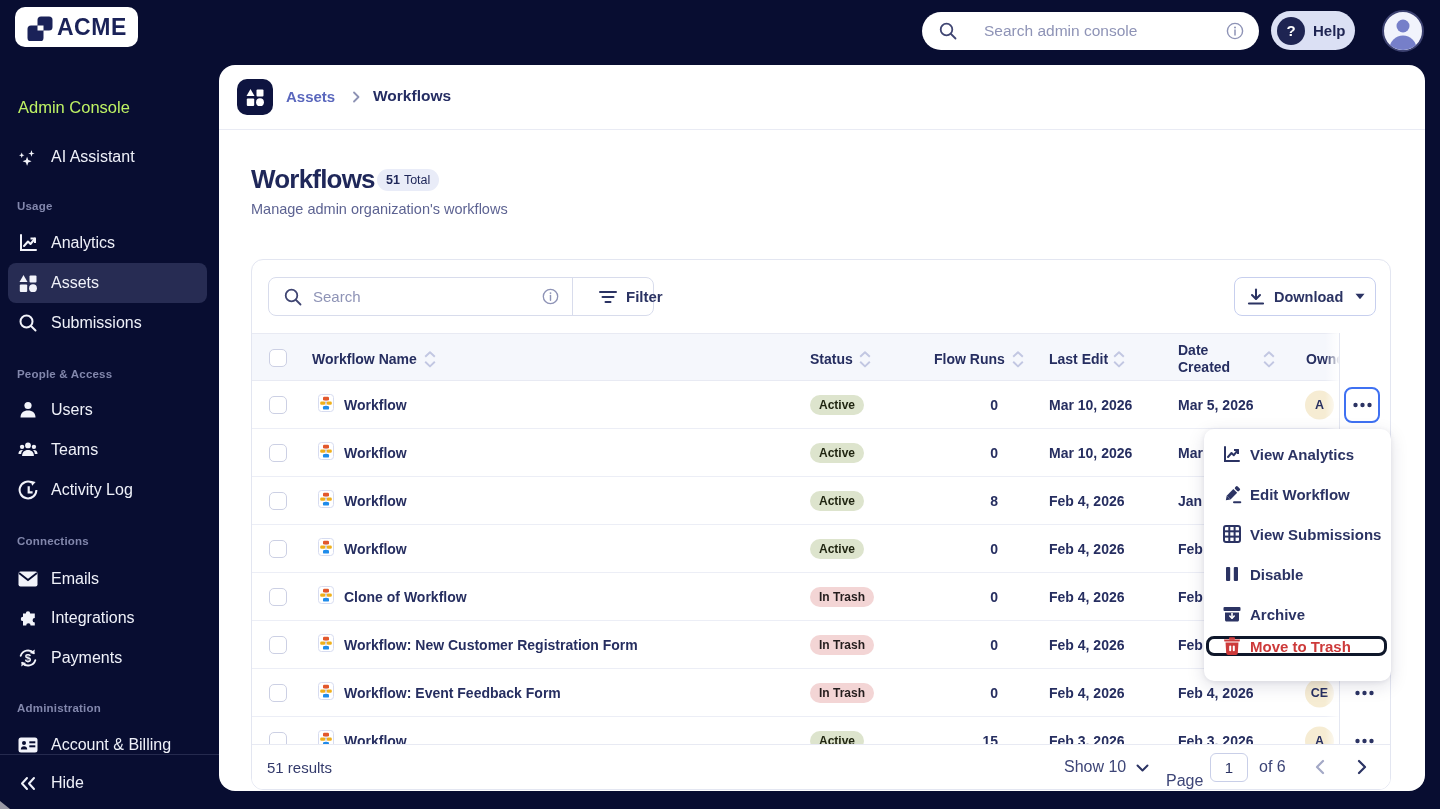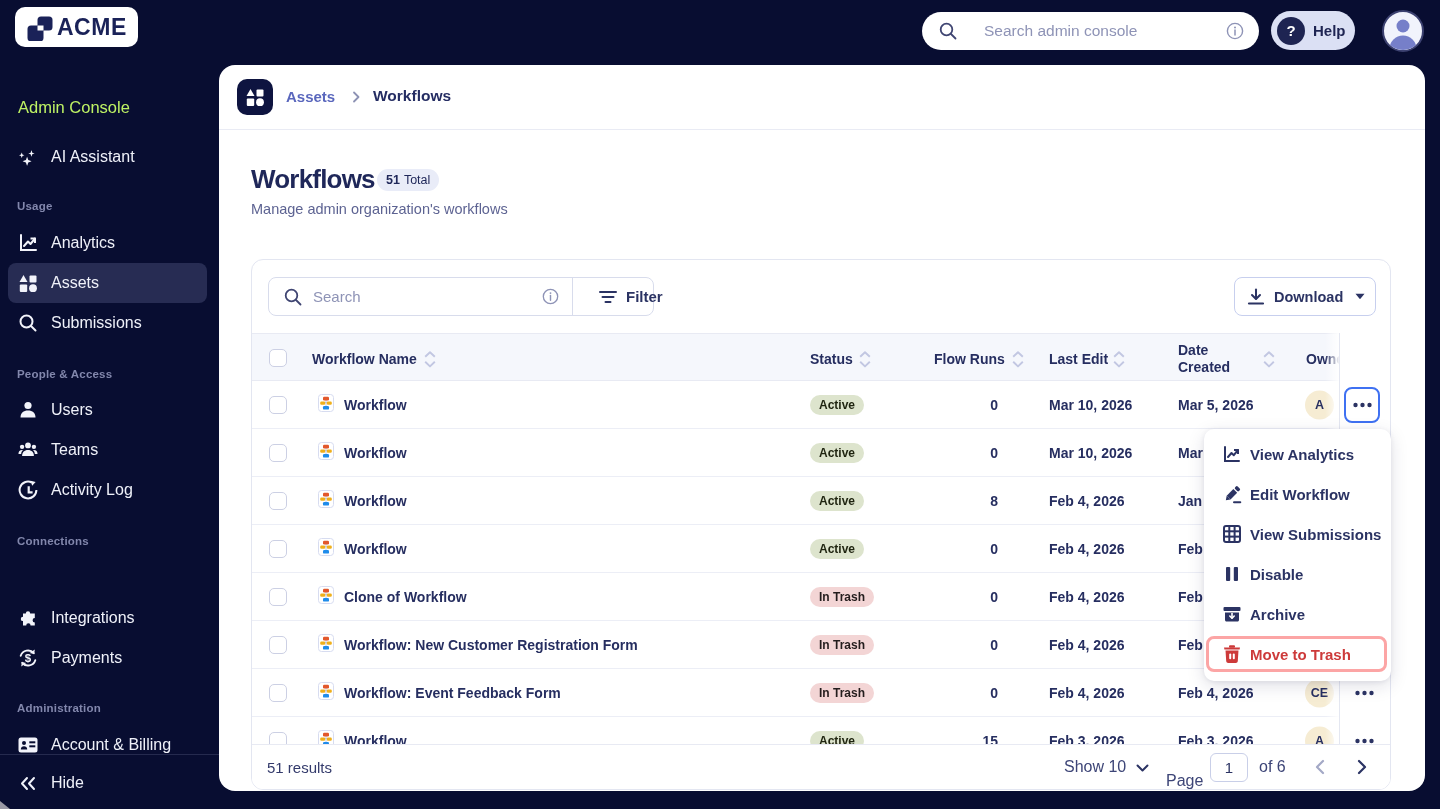--- a/index.html
+++ b/index.html
@@ -65,21 +65,21 @@
 .dots { position:absolute; left:1087px; width:51px; height:48px; display:flex; align-items:center; justify-content:center; }
 .dotsvg { display:block; }
 
 #tfoot { left:0; top:484px; width:1138px; height:45px; background:#fff; border-top:1px solid #e8eaf3; }
 #tfoot .res { position:absolute; left:15px; top:14px; font-size:15px; color:#333a6b; }
 
 #menu { left:975px; top:364px; width:187px; height:252px; background:#fff; border-radius:10px; box-shadow:0 5px 18px rgba(20,25,70,.13), 0 1px 5px rgba(20,25,70,.08); z-index:50;margin-left:10px; }
 .mitem { position:absolute; left:0; width:187px; height:40px; display:flex; align-items:center; }
 .mitem .ic { width:20px; height:20px; margin-left:18px; display:flex; align-items:center; justify-content:center; }
 .mitem .lb { margin-left:8px; font-size:15px; font-weight:bold; color:#2b3363; }
-#trashitem { left:2px; top:207px; width:181px; height:36px; border:3px solid #fca5a5; border-radius:8px; display:flex; align-items:center; }
+#trashitem { left:2px; top:207px; width:181px; height:20px; border:3px solid #0f172a; border-radius:8px; display:flex; align-items:center; }
 #trashitem .lb { margin-left:8px; font-size:15px; font-weight:bold; color:#cd3a3a; }
 </style>
 </head>
 <body>
 
 <div class="abs" id="logo">
   <svg width="27" height="27" viewBox="0 0 27 27">
     <rect x="11.5" y="2.5" width="15" height="14" rx="3.5" fill="#1a2258"></rect>
     <rect x="1.5" y="11.5" width="16" height="16" rx="3.5" fill="#1a2258"></rect>
     <rect x="11.5" y="11.5" width="6" height="5" fill="#fff"></rect>
@@ -180,20 +180,29 @@
     <div class="ic">
         <svg width="20" height="20" viewBox="0 0 20 20">
       <path d="M18.4 10 A8.4 8.4 0 1 1 13.8 2.5" fill="none" stroke="#f2f3fa" stroke-width="2"></path>
       <path d="M12.6 0.8 L17.6 2.1 L14.2 5.8 Z" fill="#f2f3fa"></path>
       <path d="M10.7 6.2 V12.4 H14.6" fill="none" stroke="#f2f3fa" stroke-width="2.2"></path>
     </svg>
       </div>
     <div class="lb">Activity Log</div>
   </div>
   <div class="sb-sec" style="top:483px">Connections</div>
+  <div class="sb-item" style="top:507px">
+    <div class="ic">
+        <svg width="20" height="16" viewBox="0 0 20 16">
+      <rect x="0.5" y="0.5" width="19" height="15" rx="2" fill="#f2f3fa"></rect>
+      <path d="M1 2 L10 9 L19 2" fill="none" stroke="#080d31" stroke-width="1.8"></path>
+    </svg>
+      </div>
+    <div class="lb">Emails</div>
+  </div>
   <div class="sb-item" style="top:546px">
     <div class="ic">
         <svg width="21" height="21" viewBox="0 0 20 20" fill="#f2f3fa">
       <path d="M5 5 H7.8 A2.2 2.2 0 1 1 12.2 5 H16.8 V9.6 A2.2 2.2 0 1 0 16.8 14 V17 H12.6 A2.2 2.2 0 1 0 8.2 17 H5 V12.6 A2.2 2.2 0 1 1 5 8.2 Z"></path>
     </svg>
       </div>
     <div class="lb">Integrations</div>
   </div>
   <div class="sb-item" style="top:586px">
     <div class="ic">

